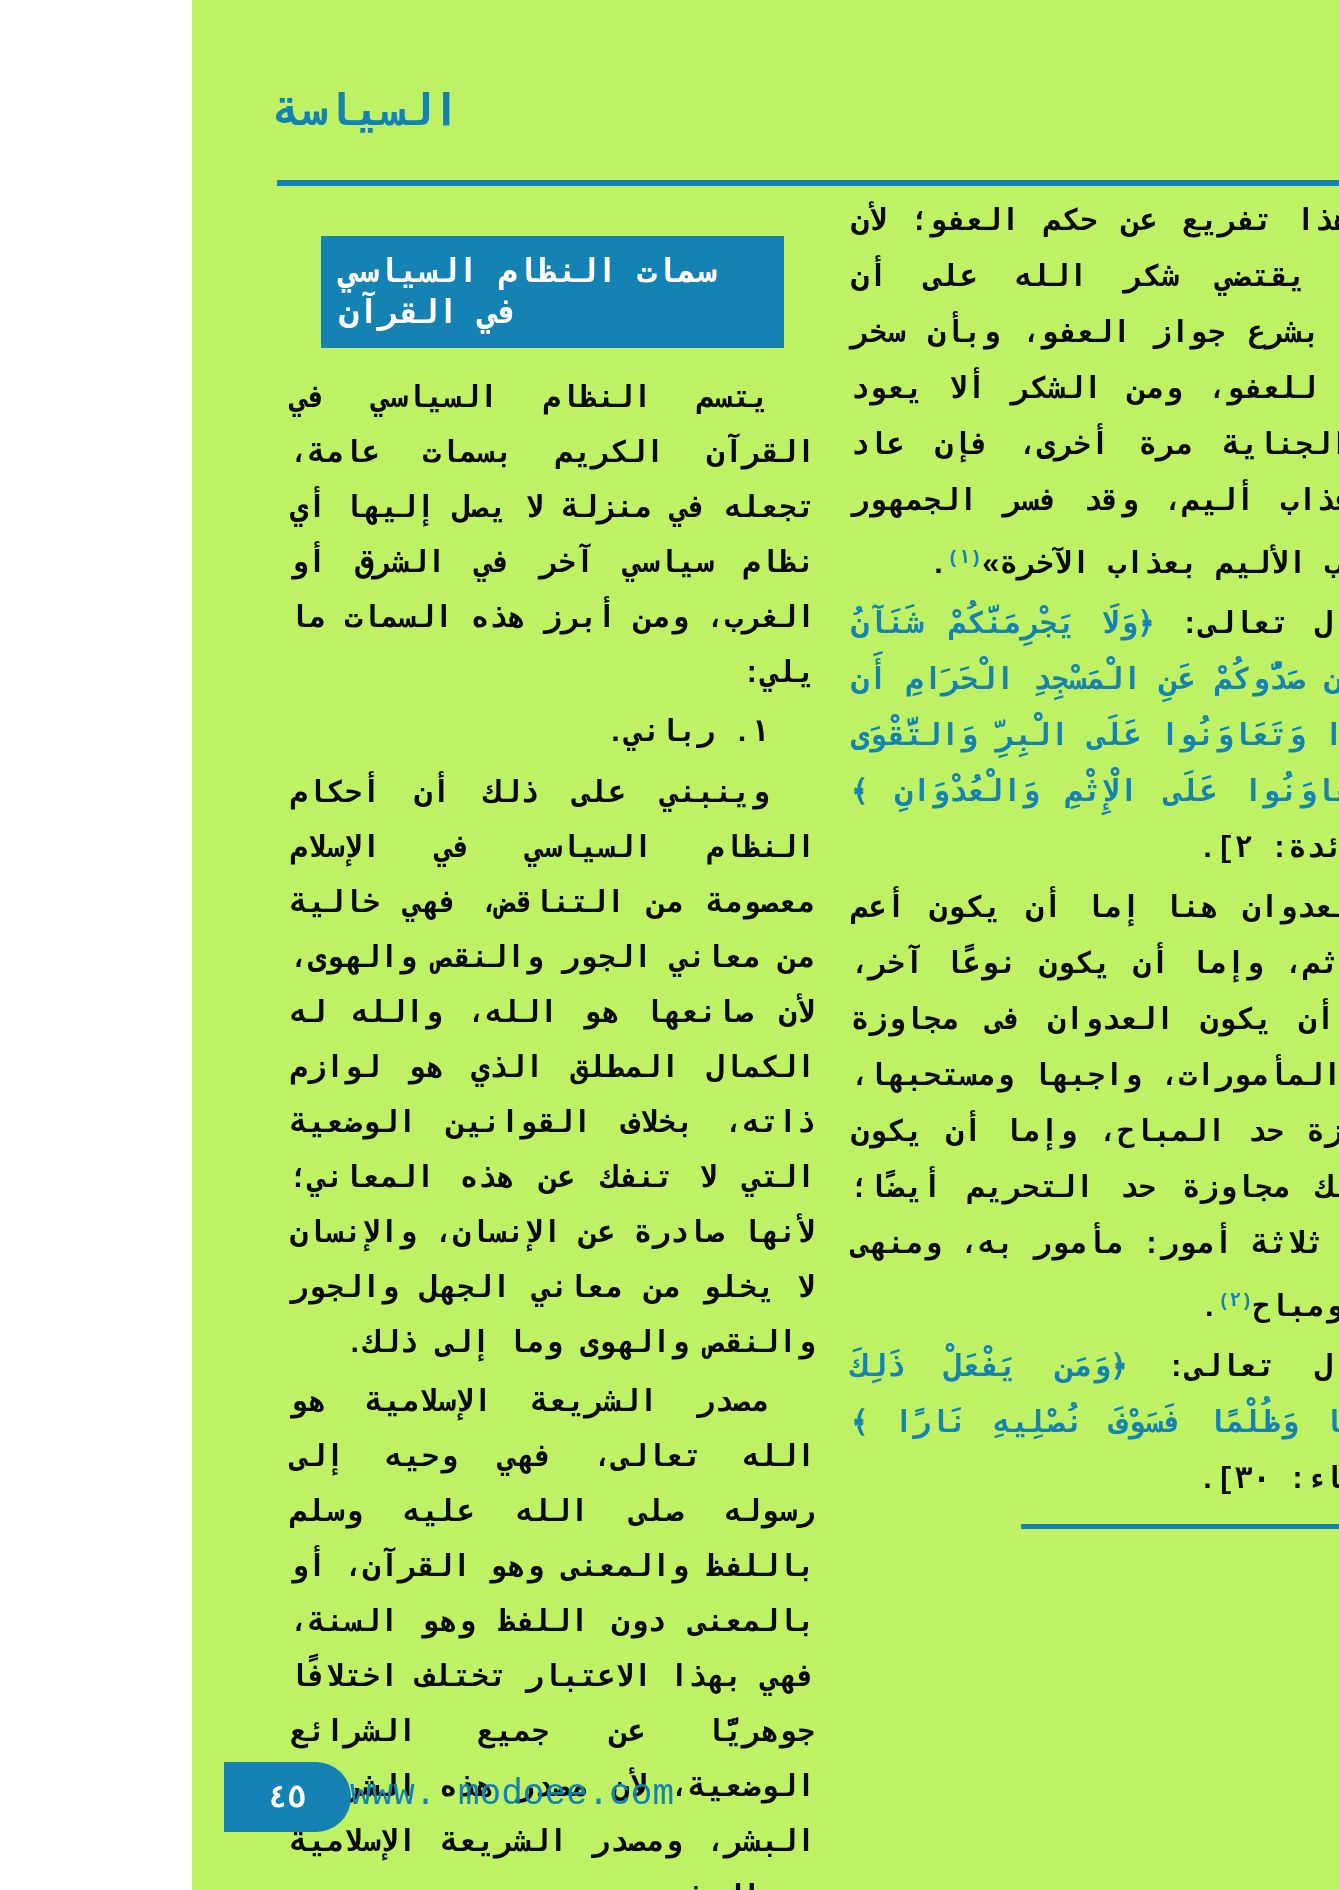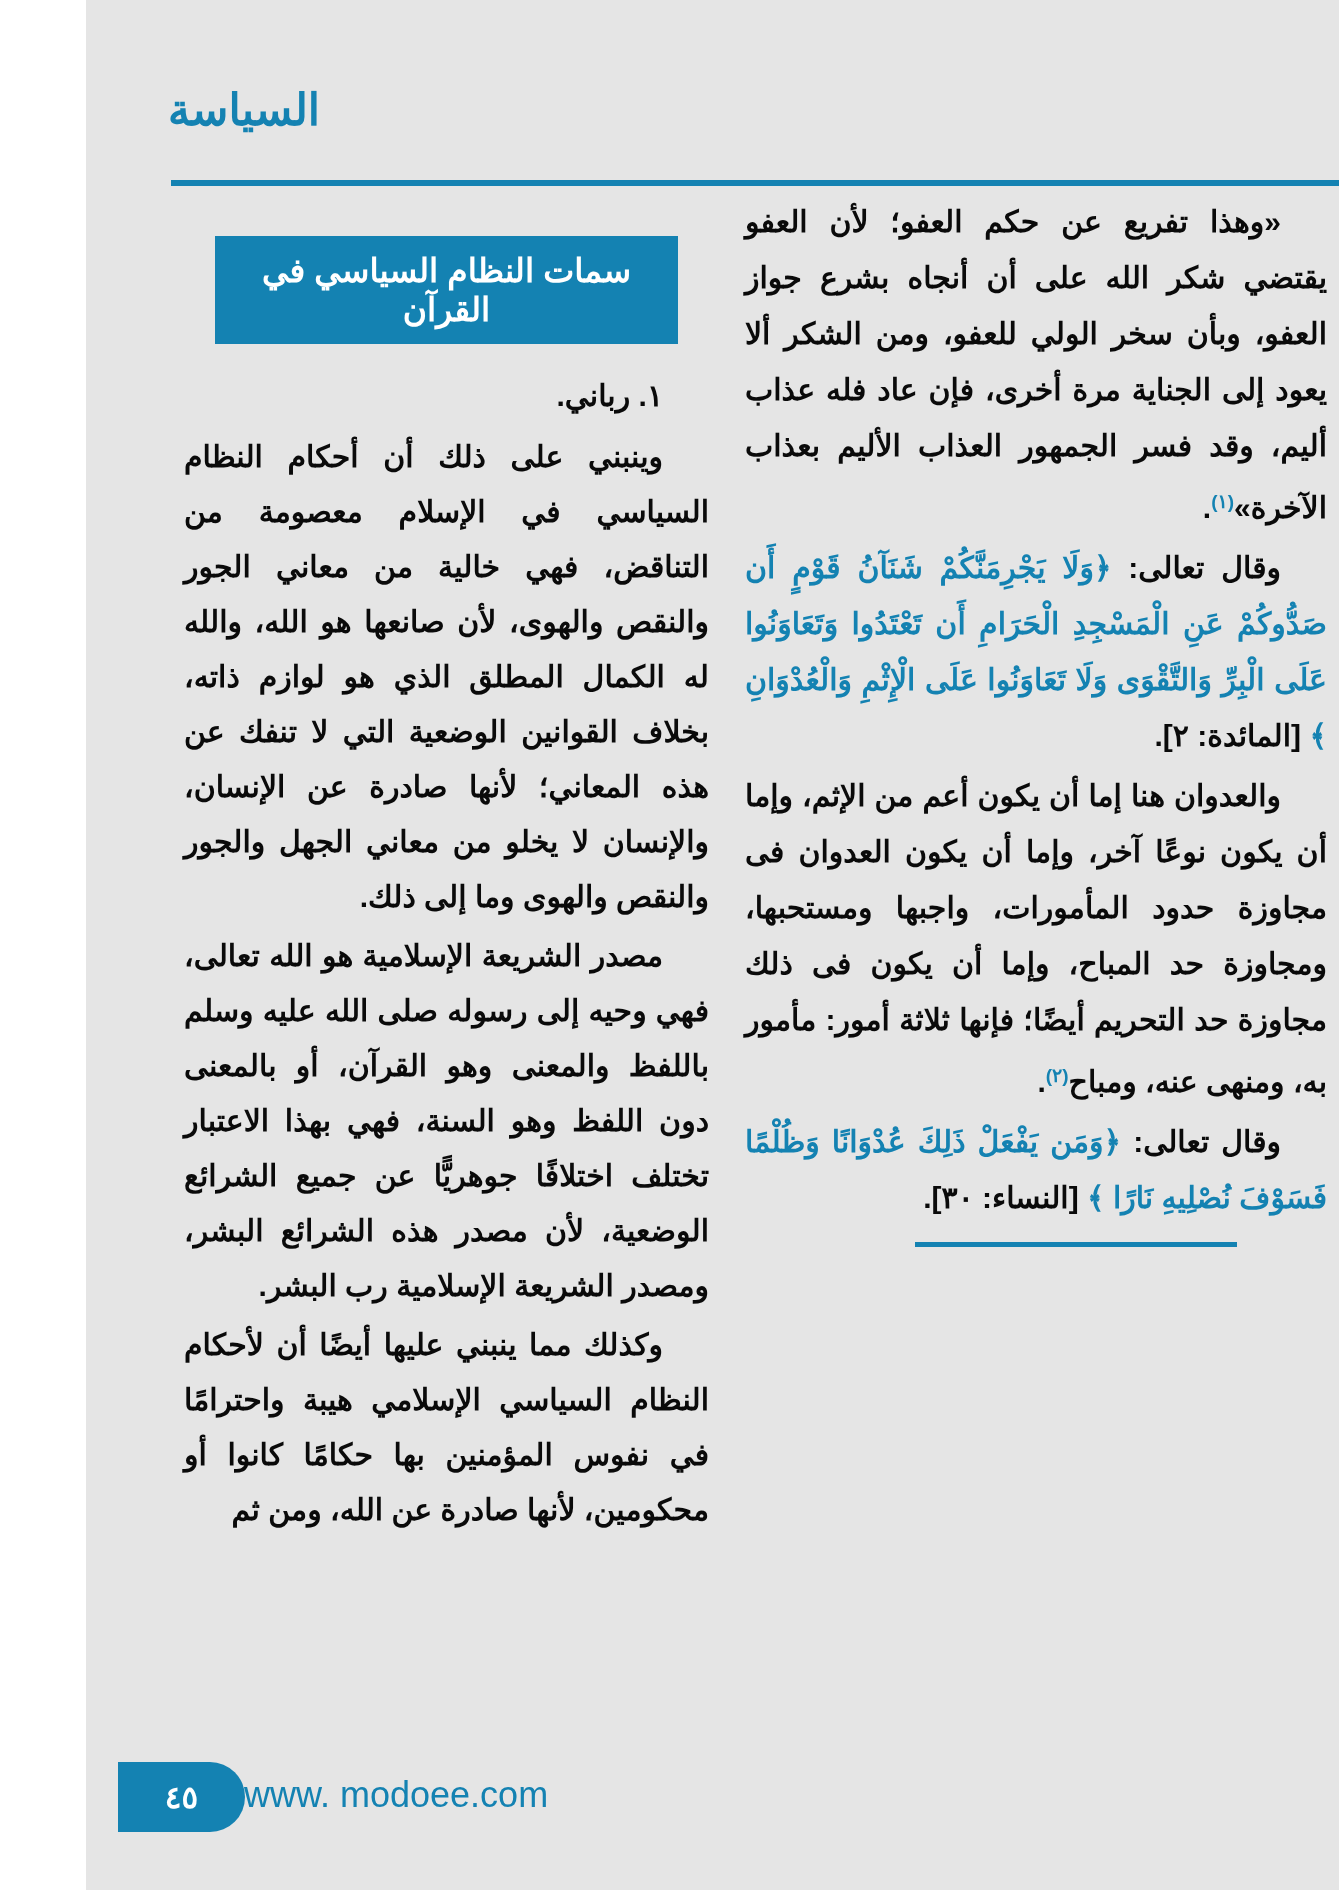--- a/index.html
+++ b/index.html
@@ -1,35 +1,35 @@
 <!DOCTYPE html>
 <html lang="ar" dir="rtl" style="--accent: #1482b2;"><head>
 <meta charset="utf-8">
 <style>
   html, body { margin:0; padding:0; background:#ffffff; }
   .page {
-    position:relative; width:1253px; height:1890px; background:#e5e5e5;
-    font-family:Liberation Sans, sans-serif; direction:rtl; overflow:hidden;
+    position:relative; width:1147px; height:1890px; background:#bef264;
+    font-family:Liberation Mono, monospace; direction:rtl; overflow:hidden;
   }
   .header-title {
     position:absolute; left:82px; top:84px;
     font-size:44px; font-weight:700; color:var(--accent,#1482b2);
   }
   .header-rule {
     position:absolute; left:85px; top:180px; width:1254px; height:6px;
     background:var(--accent,#1482b2);
   }
   .col { position:absolute; }
   .right-col { left:659px; top:194px; width:582px; }
   .left-col  { left:98px;  top:236px; width:525px; }
 
   .title-box {
     width:463px; margin:0 auto 24px auto; box-sizing:border-box;
     background:var(--accent,#1482b2); color:#ffffff;
-    font-size:33px; font-weight:700; text-align:center; padding:15px 18px;
+    font-size:33px; font-weight:700; text-align:left; padding:15px 18px;
   }
   .para {
     margin:0 0 4px 0; font-size:30px; font-weight:700; line-height:56px;
     color:#0a0a0a; text-align:justify; text-indent:46px;
   }
   .left-col .para { line-height:55px; }
   .list-item {
     margin:2px 0 6px 0; font-size:30px; font-weight:700; line-height:55px;
     padding-right:46px; color:#0a0a0a;
   }
@@ -88,20 +88,21 @@
         
       </p>
 
     </div>
   </div>
 
   <div class="col left-col">
     <div class="title-box">
       <span>سمات النظام السياسي في القرآن</span>
     </div>
+    <p class="para">يتسم النظام السياسي في القرآن الكريم بسمات عامة، تجعله في منزلة لا يصل إليها أي نظام سياسي آخر في الشرق أو الغرب، ومن أبرز هذه السمات ما يلي:</p>
     <p class="list-item">١. رباني.</p>
     <p class="para">وينبني على ذلك أن أحكام النظام السياسي في الإسلام معصومة من التناقض، فهي خالية من معاني الجور والنقص والهوى، لأن صانعها هو الله، والله له الكمال المطلق الذي هو لوازم ذاته، بخلاف القوانين الوضعية التي لا تنفك عن هذه المعاني؛ لأنها صادرة عن الإنسان، والإنسان لا يخلو من معاني الجهل والجور والنقص والهوى وما إلى ذلك.</p>
     <p class="para">مصدر الشريعة الإسلامية هو الله تعالى، فهي وحيه إلى رسوله صلى الله عليه وسلم باللفظ والمعنى وهو القرآن، أو بالمعنى دون اللفظ وهو السنة، فهي بهذا الاعتبار تختلف اختلافًا جوهريًّا عن جميع الشرائع الوضعية، لأن مصدر هذه الشرائع البشر، ومصدر الشريعة الإسلامية رب البشر.</p>
     <p class="para">وكذلك مما ينبني عليها أيضًا أن لأحكام النظام السياسي الإسلامي هيبة واحترامًا في نفوس المؤمنين بها حكامًا كانوا أو محكومين، لأنها صادرة عن الله، ومن ثم</p>
   </div>
 
   <div class="pill">
     <span>٤٥</span>
   </div>
   <div class="website">www. modoee.com</div>

